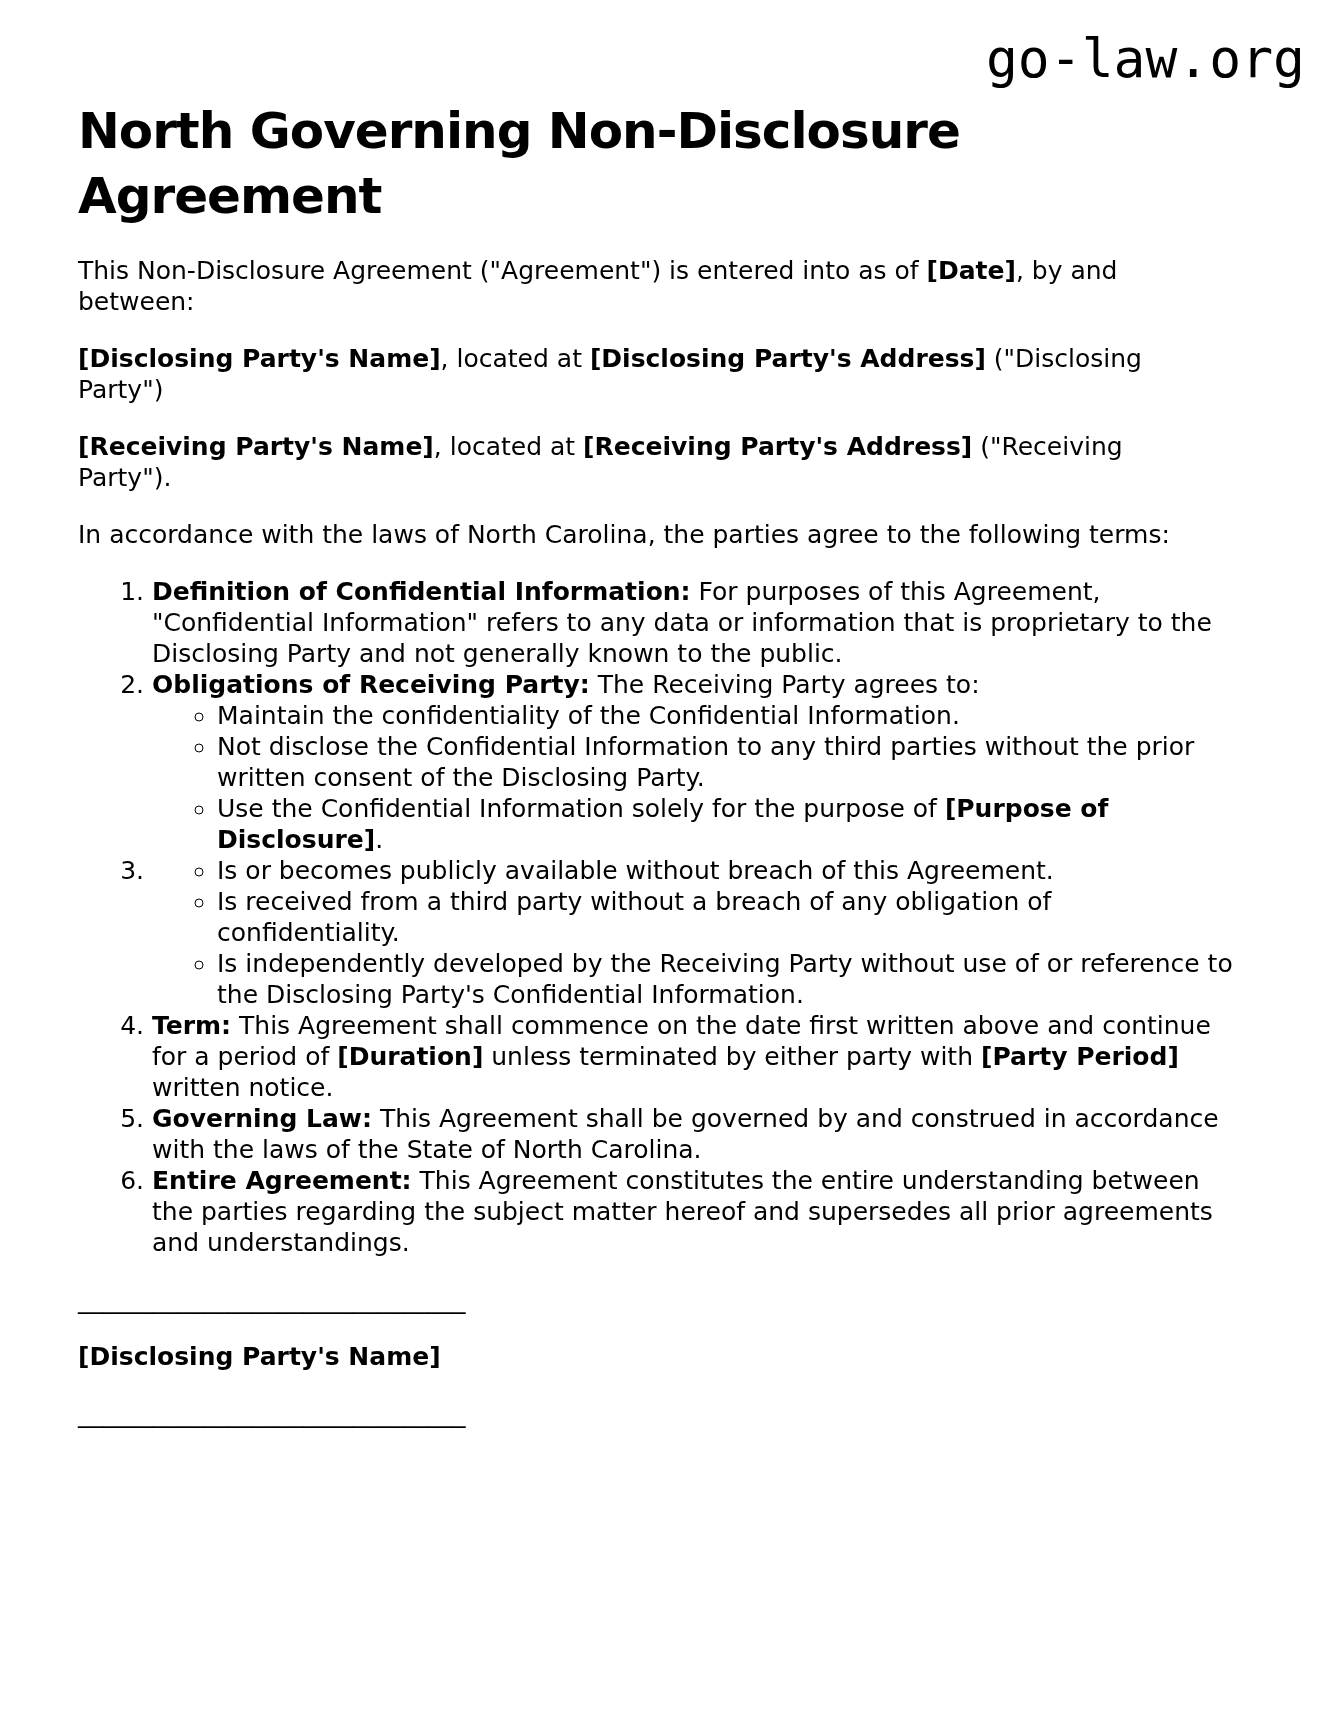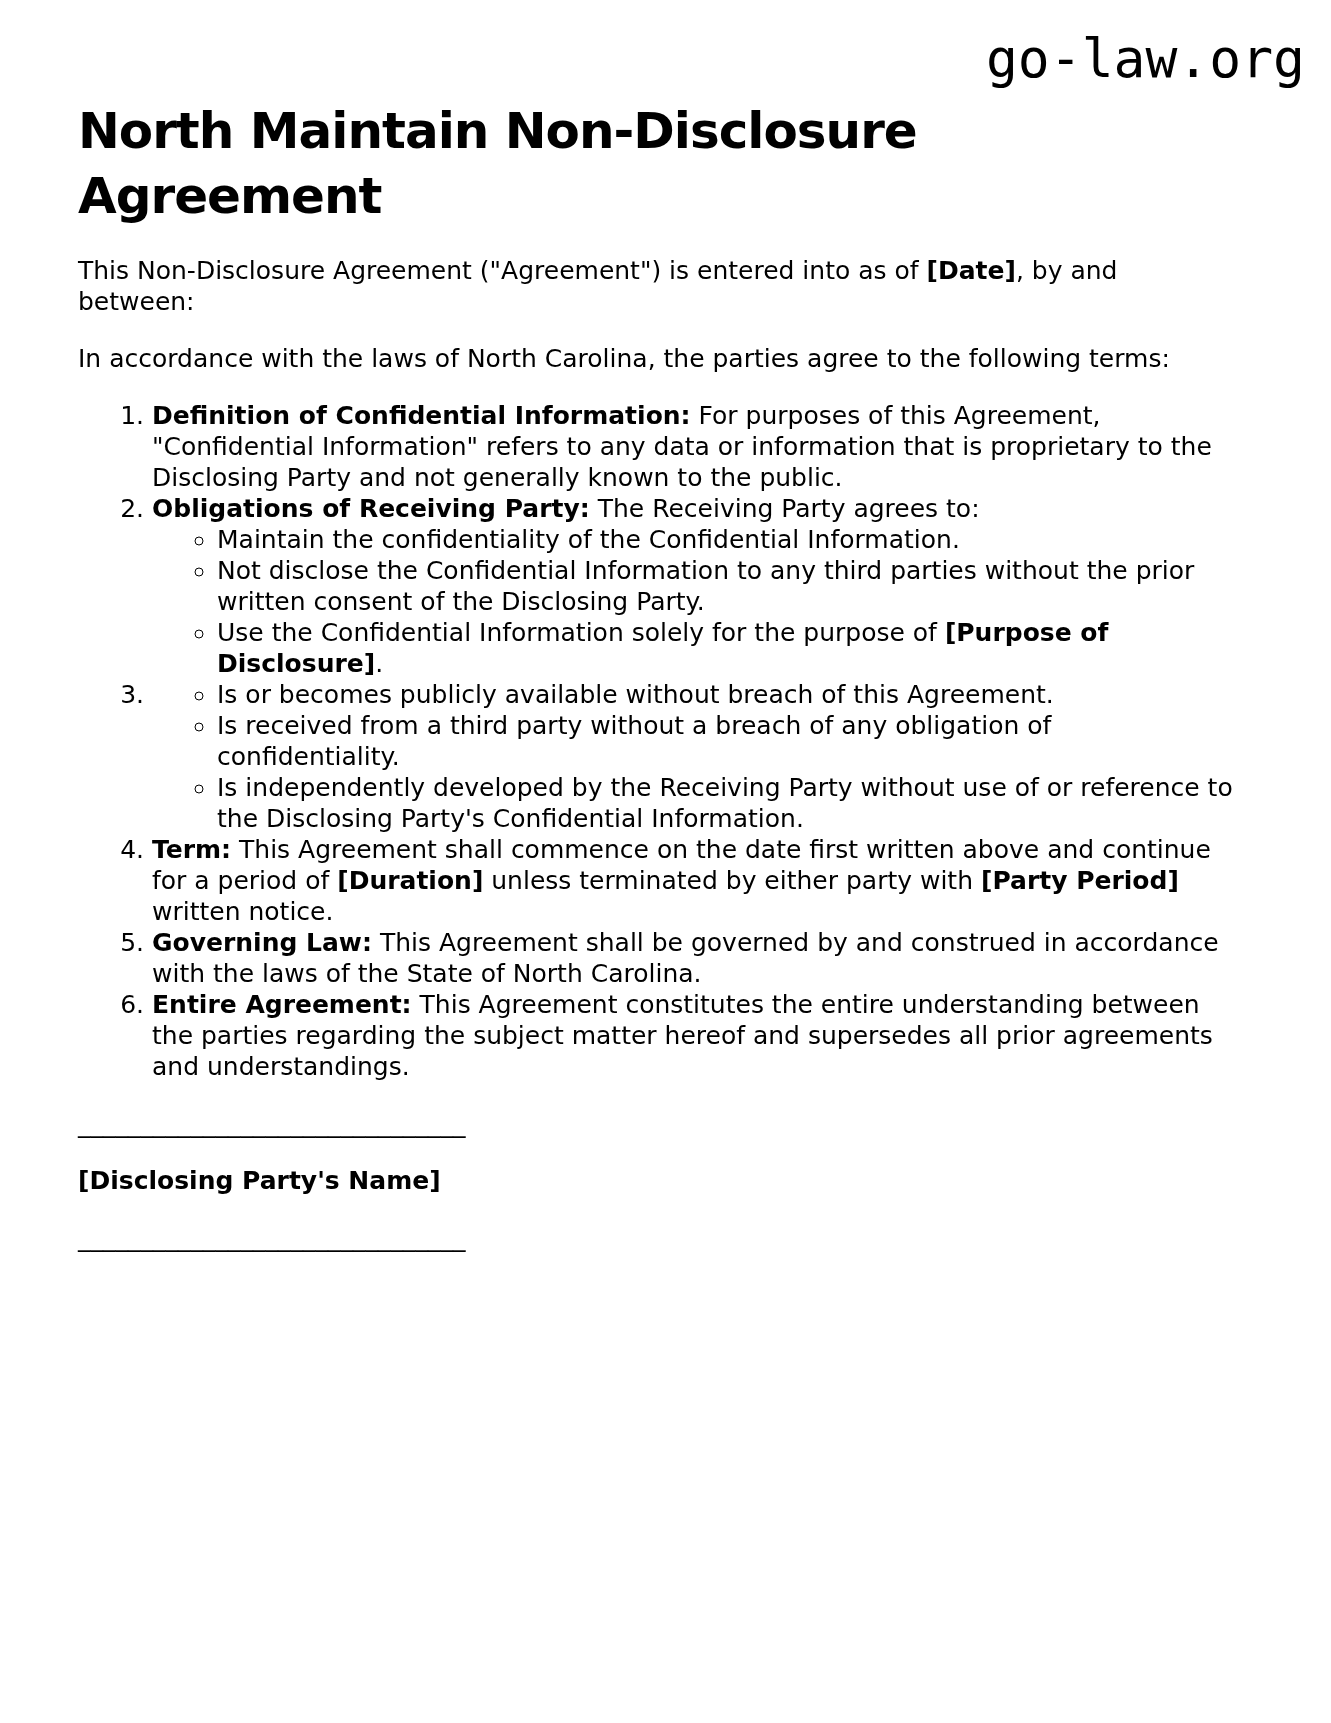--- a/index.html
+++ b/index.html
@@ -53,26 +53,30 @@
   ul.sub > li { margin: 0; padding: 0; }
   .rt { white-space: pre-line; }
   p.sig-label { font-weight: bold; }
   b { font-weight: bold; }
 </style>
 </head>
 <body>
 
 <div class="page">
   <div class="logo">go-law.org</div>
-  <h1 class="title">North Maintain Non-Disclosure
+  <h1 class="title">North Governing Non-Disclosure
 Agreement</h1>
 
   <div class="doc">
     <p>This Non-Disclosure Agreement ("Agreement") is entered into as of <b>[Date]</b>, by and
 between:</p>
+    <p><b>[Disclosing Party's Name]</b>, located at <b>[Disclosing Party's Address]</b> ("Disclosing
+Party")</p>
+    <p><b>[Receiving Party's Name]</b>, located at <b>[Receiving Party's Address]</b> ("Receiving
+Party").</p>
     <p>In accordance with the laws of North Carolina, the parties agree to the following terms:</p>
 
     <ol class="terms">
       <li><span class="rt"><b>Definition of Confidential Information:</b> For purposes of this Agreement,
 "Confidential Information" refers to any data or information that is proprietary to the
 Disclosing Party and not generally known to the public.</span></li>
       <li><span class="rt"><b>Obligations of Receiving Party:</b> The Receiving Party agrees to:</span>
         <ul class="sub">
           <li><span class="rt">Maintain the confidentiality of the Confidential Information.</span></li>
           <li><span class="rt">Not disclose the Confidential Information to any third parties without the prior

